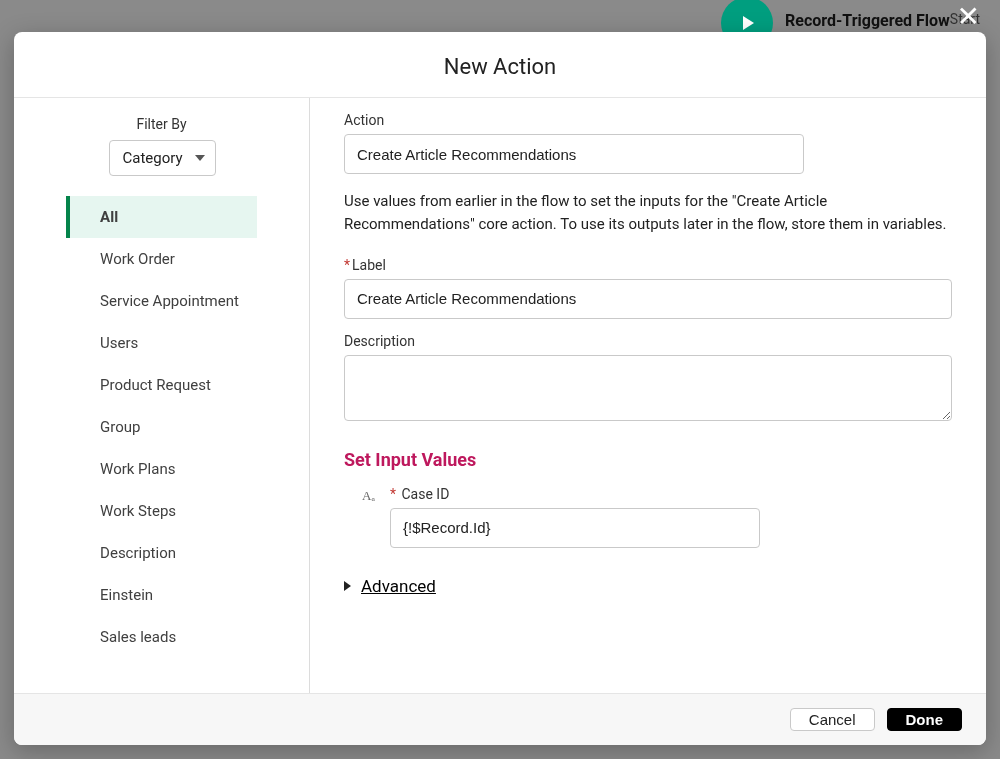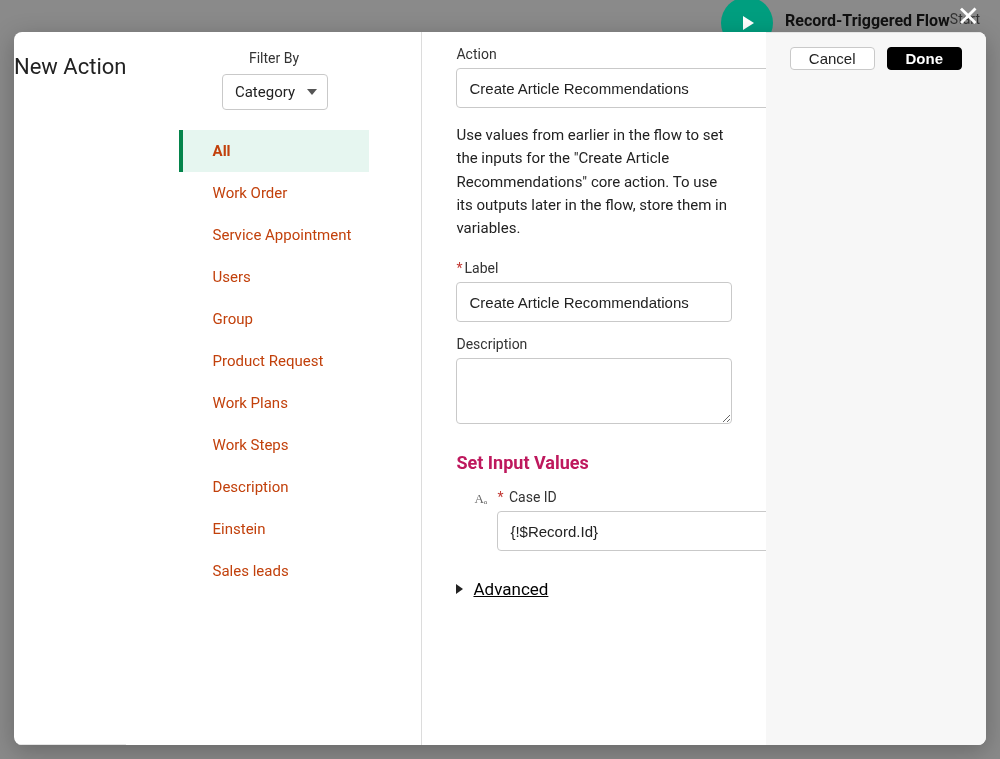--- a/index.html
+++ b/index.html
@@ -25,21 +25,21 @@
   .bg-flow-title { font-weight: 700; font-size: 16px; }
   .bg-flow-sub { font-size: 14px; color: #333; }
   .bg-close {
     position: absolute; top: 0px; right: 20px; color: #fff; font-size: 28px;
     font-weight: 300; cursor: pointer;
   }
 
   
   .modal {
     position: absolute; left: 14px; right: 14px; top: 32px; bottom: 14px;
-    background: #fff; border-radius: 8px; display: flex; flex-direction: row;
+    background: #fff; border-radius: 8px; display: flex; flex-direction: column;
     box-shadow: 0 6px 24px rgba(0,0,0,0.25);
     overflow: hidden;
   }
   .modal-header {
     padding: 22px 0 18px 0; text-align: center; border-bottom: 1px solid #e5e5e5;
   }
   .modal-title { font-size: 22px; font-weight: 400; color: #222; }
 
   .modal-body {
     flex: 1; display: flex; overflow: hidden;
@@ -57,21 +57,21 @@
     background: #fff; padding: 0 32px 0 12px; font-size: 15px; color: #222;
     position: relative; display: flex; align-items: center; cursor: pointer;
   }
   .filter-select .caret {
     position: absolute; right: 10px; top: 50%; transform: translateY(-50%);
     width: 0; height: 0; border-left: 5px solid transparent;
     border-right: 5px solid transparent; border-top: 6px solid #555;
   }
   .cat-list { list-style: none; margin-top: 6px; }
   .cat-item {
-    padding: 12px 18px 12px 34px; font-size: 15px; color: #c2410c; cursor: pointer;
+    padding: 12px 18px 12px 34px; font-size: 15px; color: #404040; cursor: pointer;
     position: relative;
   }
   .cat-item.selected {
     background: #e6f6f0; font-weight: 700;
   }
   .cat-item.selected::before {
     content: ""; position: absolute; left: 0; top: 0; bottom: 0; width: 4px;
     background: #04844b;
   }
 
@@ -155,22 +155,22 @@
         <div class="filter-select">
           <span>Category</span>
           <span class="caret"></span>
         </div>
       </div>
       <ul class="cat-list" id="cat-list">
           <li class="cat-item selected">All</li>
           <li class="cat-item">Work Order</li>
           <li class="cat-item">Service Appointment</li>
           <li class="cat-item">Users</li>
+          <li class="cat-item">Product Request</li>
           <li class="cat-item">Group</li>
-          <li class="cat-item">Product Request</li>
           <li class="cat-item">Work Plans</li>
           <li class="cat-item">Work Steps</li>
           <li class="cat-item">Description</li>
           <li class="cat-item">Einstein</li>
           <li class="cat-item">Sales leads</li>
         </ul>
     </div>
 
     <div class="main">
 

